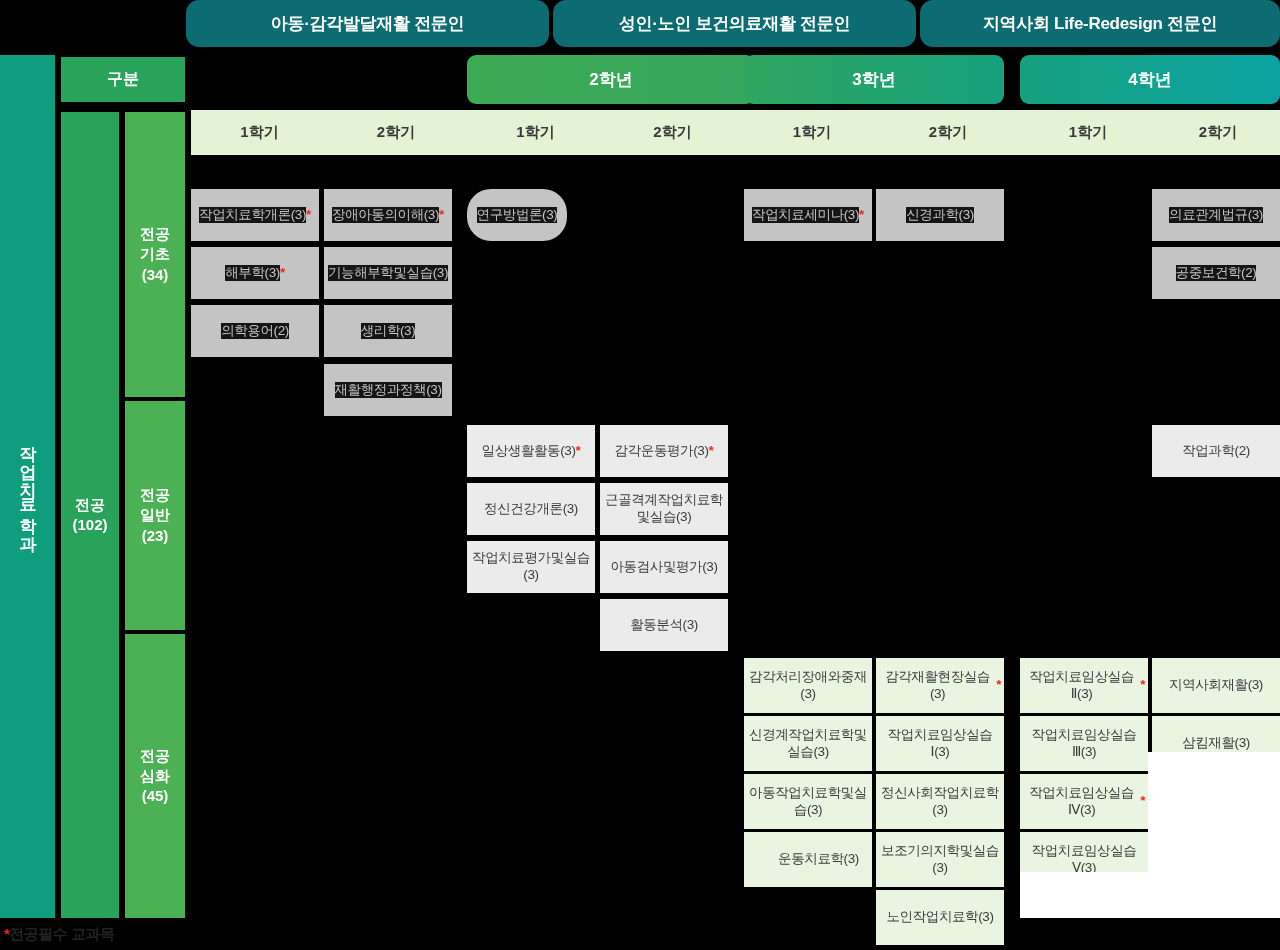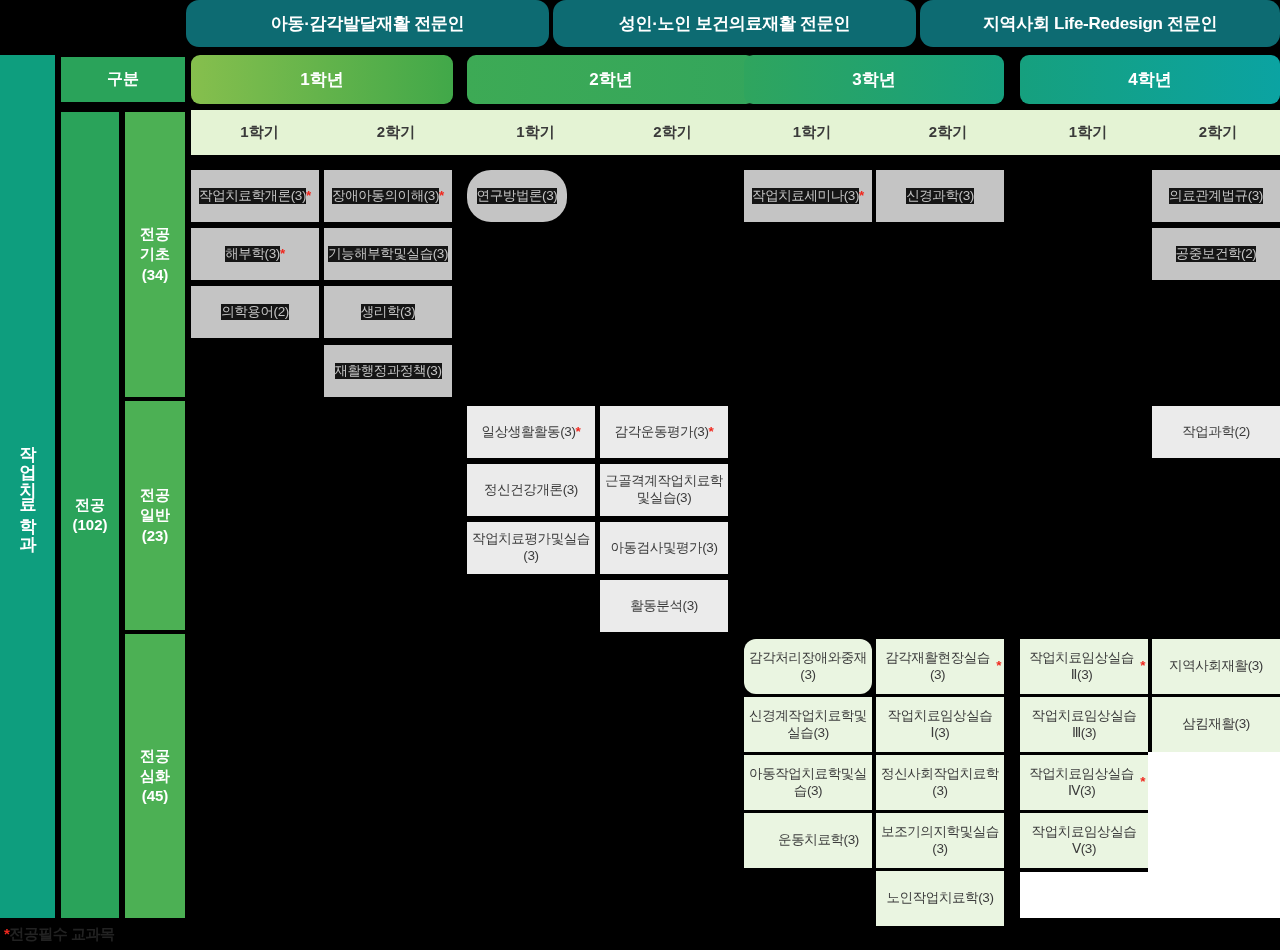--- a/index.html
+++ b/index.html
@@ -74,21 +74,21 @@
     display:flex;align-items:center;justify-content:center;
     font-size:15px;color:#3a3a3a;font-weight:bold;
   }
 
   
   .cell{
     position:absolute;
     display:flex;align-items:center;justify-content:center;
     text-align:center;font-size:13.5px;color:#3c3c3c;
     line-height:1.25;letter-spacing:-0.4px;
-    box-sizing:border-box;padding:2px 3px;
+    box-sizing:border-box;padding:2px 3px;margin-top:19px;
   }
   .cell.gray{background:#c4c4c4;}
   .cell.light{background:#ebebeb;}
   .cell.mint{background:#eaf5e1;}
   .cell .sel{background:#151515;color:#c4c4c4;}
   .star{color:#f0281e;font-weight:bold;}
   .whitepatch{position:absolute;background:#fff;}
 
   .legend{
     position:absolute;left:4px;top:925px;
@@ -110,21 +110,20 @@
     <span>작업치료학과</span>
   </div>
 
   <div class="gubun">구분</div>
 
   <div class="major">
     <div><span>전공</span><br><span>(102)</span></div>
   </div>
 
   <div class="years">
-      <div class="year y1" style="left: 191px; width: 262px;">1학년</div>
       <div class="year y2" style="left: 467px; width: 288px;">2학년</div>
       <div class="year y3" style="left: 744px; width: 260px;">3학년</div>
       <div class="year y4" style="left: 1020px; width: 260px;">4학년</div>
     </div>
 
   <div class="semband">
       <div class="sem" style="left: 0px; width: 137px;">1학기</div>
       <div class="sem" style="left: 137px; width: 136px;">2학기</div>
       <div class="sem" style="left: 276px; width: 137px;">1학기</div>
       <div class="sem" style="left: 413px; width: 137px;">2학기</div>
@@ -205,21 +204,21 @@
       </div>
       <div class="cell light" style="left: 600px; top: 522px; width: 128px; height: 52px;">
         <span>아동검사및평가(3)</span>
       </div>
       <div class="cell light" style="left: 600px; top: 580px; width: 128px; height: 52px;">
         <span>활동분석(3)</span>
       </div>
       <div class="cell light" style="left: 1152px; top: 406px; width: 128px; height: 52px;">
         <span>작업과학(2)</span>
       </div>
-      <div class="cell mint" style="left: 744px; top: 639px; width: 128px; height: 55px; border-radius: 12px;">
+      <div class="cell mint" style="left: 744px; top: 639px; width: 128px; height: 55px;">
         <span>감각처리장애와중재(3)</span>
       </div>
       <div class="cell mint" style="left: 744px; top: 697px; width: 128px; height: 55px;">
         <span>신경계작업치료학및실습(3)</span>
       </div>
       <div class="cell mint" style="left: 744px; top: 755px; width: 128px; height: 55px;">
         <span>아동작업치료학및실습(3)</span>
       </div>
       <div class="cell mint" style="left: 744px; top: 813px; width: 128px; height: 55px; padding-left: 24px;">
         <span>운동치료학(3)</span>

